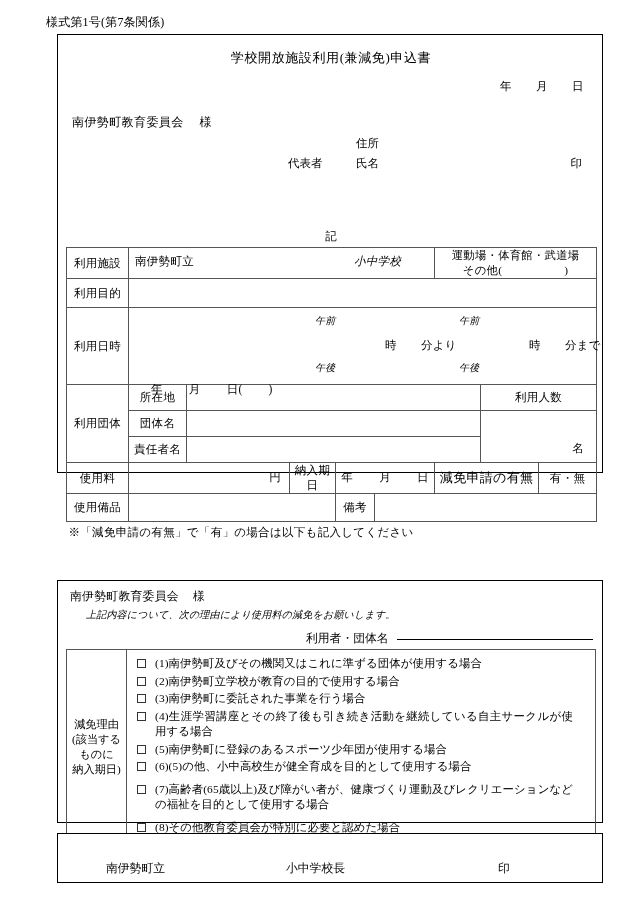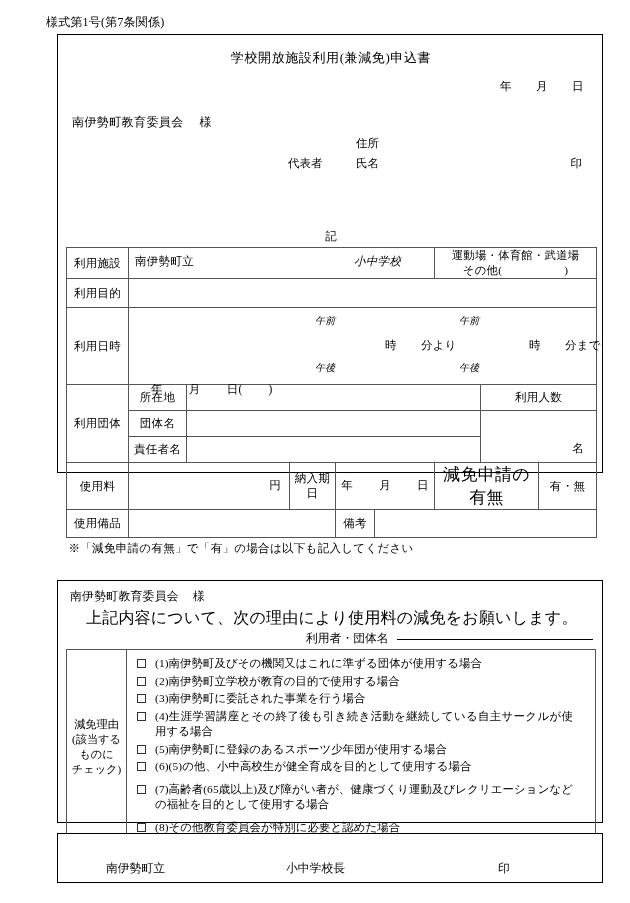--- a/index.html
+++ b/index.html
@@ -230,23 +230,24 @@
     top: 8px;
     font-size: 11.8px;
     letter-spacing: 0.3px;
     white-space: nowrap;
   }
   .red-head .hon { margin-left: 14px; }
   .red-sub {
     position: absolute;
     left: 28px;
     top: 27px;
-    font-size: 16px;
+    font-size: 10px;
     letter-spacing: 0.2px;
     white-space: nowrap;
+    font-style: italic;
   }
   .red-user {
     position: absolute;
     left: 248px;
     top: 46px;
     font-size: 11.8px;
     white-space: nowrap;
   }
   .red-user .rule {
     display: inline-block;
@@ -443,21 +444,21 @@
           <div class="fee-inner">
                 <span class="fee-yen">円</span>
               </div>
         </td>
         <td class="lbl">納入期日</td>
         <td colspan="2">
           <div class="pay-date-inner">
                 <span class="pd"><span>年</span><span class="sp"></span><span>月</span><span class="sp"></span><span>日</span></span>
               </div>
         </td>
-        <td colspan="2" class="lbl" style="font-size:17px">減免申請の有無</td>
+        <td colspan="2" class="lbl" style="font-size:13px">減免申請の有無</td>
         <td class="lbl">有・無</td>
       </tr>
 
       <tr>
         <td class="lbl" style="height:27px">使用備品</td>
         <td colspan="3"></td>
         <td class="lbl">備考</td>
         <td colspan="4"></td>
       </tr>
 
@@ -484,21 +485,21 @@
       <colgroup>
         <col style="width:60px">
         <col>
       </colgroup>
       <tbody>
           <tr>
         <td class="red-label-cell">
           <div>減免理由</div>
           <div>(該当する</div>
           <div>ものに</div>
-          <div>チェック)</div>
+          <div>納入期日)</div>
         </td>
         <td class="red-items-cell">
           <div class="chk-item">
             <span class="chk-box"></span>
             <span class="chk-text">(1)南伊勢町及びその機関又はこれに準ずる団体が使用する場合</span>
           </div>
           <div class="chk-item">
             <span class="chk-box"></span>
             <span class="chk-text">(2)南伊勢町立学校が教育の目的で使用する場合</span>
           </div>

